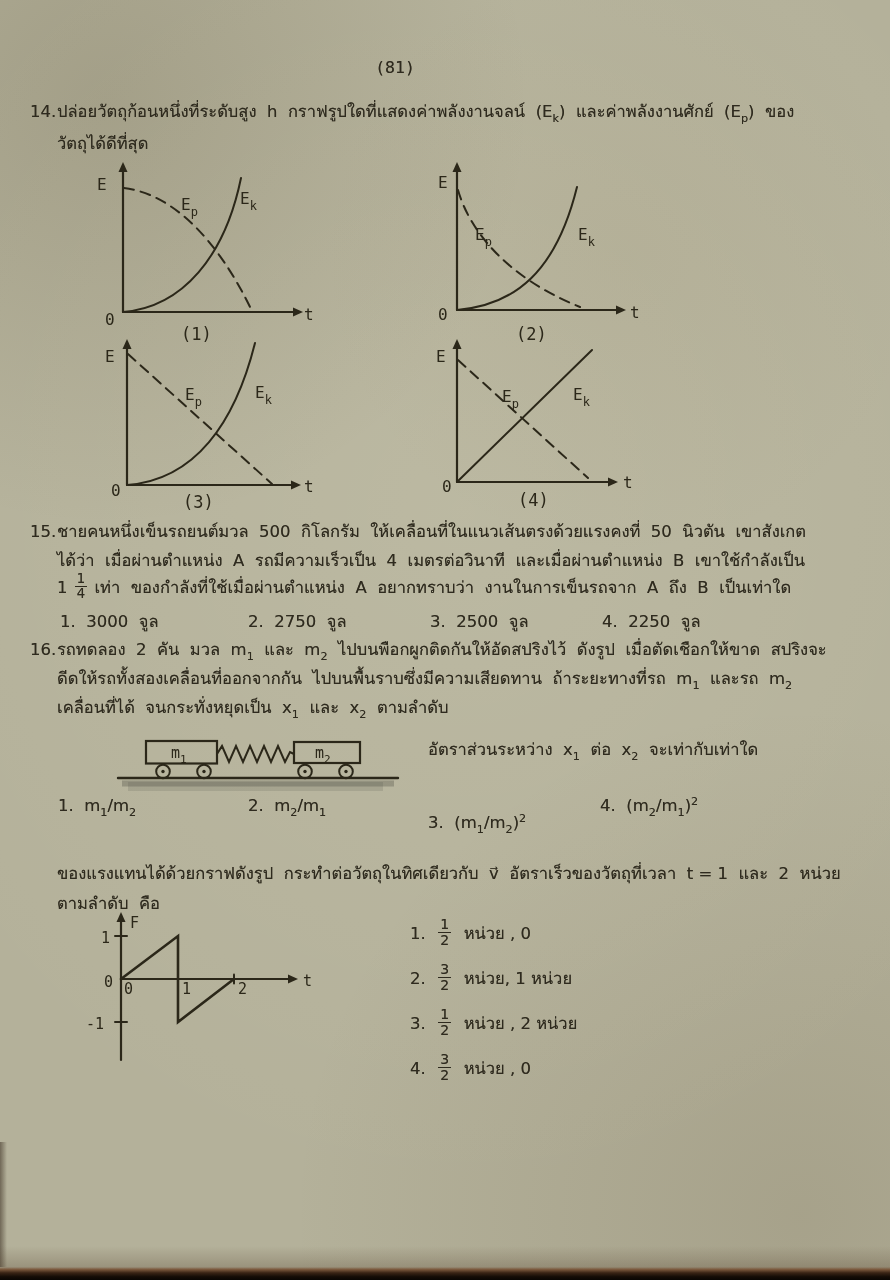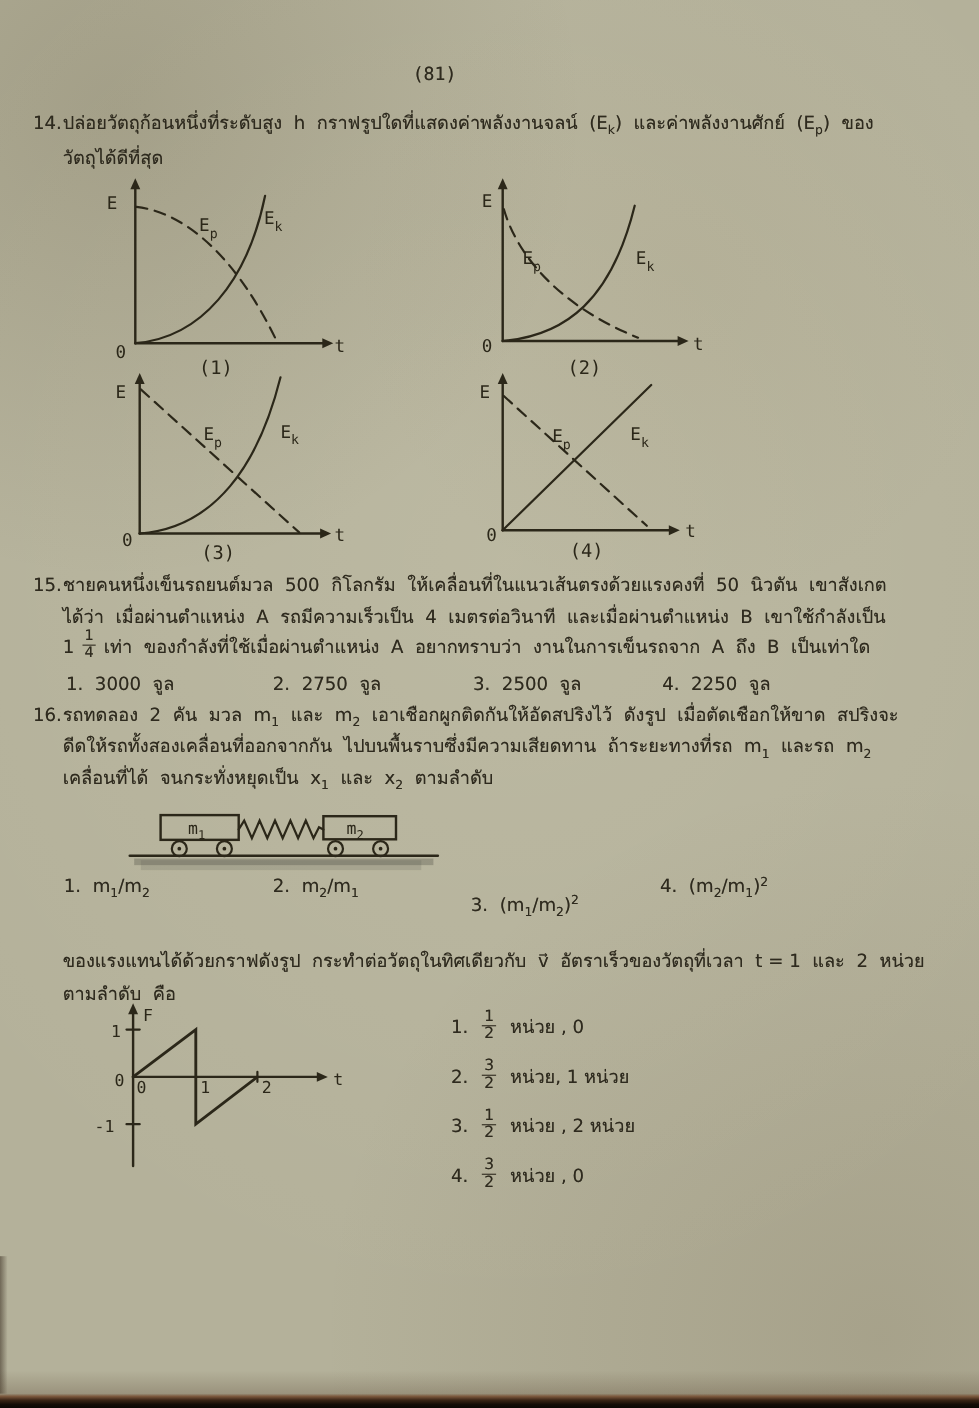--- a/index.html
+++ b/index.html
@@ -112,21 +112,21 @@
   <div class="line" style="top:520px;left:30px;"><span class="qnum">15.</span><span><span>ชายคนหนึ่งเข็นรถยนต์มวล  500  กิโลกรัม  ให้เคลื่อนที่ในแนวเส้นตรงด้วยแรงคงที่  50  นิวตัน  เขาสังเกต</span></span></div>
   <div class="line" style="top:549px;left:57px;"><span>ได้ว่า  เมื่อผ่านตำแหน่ง  A  รถมีความเร็วเป็น  4  เมตรต่อวินาที  และเมื่อผ่านตำแหน่ง  B  เขาใช้กำลังเป็น</span></div>
   <div class="line" style="top:574px;left:57px;"><span>1 </span><span class="frac"><span class="fnum">1</span><span class="fden">4</span></span><span> เท่า  ของกำลังที่ใช้เมื่อผ่านตำแหน่ง  A  อยากทราบว่า  งานในการเข็นรถจาก  A  ถึง  B  เป็นเท่าใด</span></div>
   <div class="row" style="top:610px;">
     <span class="line" style="left:60px;top:0;">1.  3000  จูล</span>
     <span class="line" style="left:248px;top:0;">2.  2750  จูล</span>
     <span class="line" style="left:430px;top:0;">3.  2500  จูล</span>
     <span class="line" style="left:602px;top:0;">4.  2250  จูล</span>
   </div>
 
-  <div class="line" style="top:638px;left:30px;"><span class="qnum">16.</span><span><span>รถทดลอง  2  คัน  มวล  m</span><span class="sub">1</span><span>  และ  m</span><span class="sub">2</span><span>  เอาเชือกผูกติดกันให้อัดสปริงไว้  ดังรูป  เมื่อตัดเชือกให้ขาด  สปริงจะ</span></span></div>
+  <div class="line" style="top:638px;left:30px;"><span class="qnum">16.</span><span><span>รถทดลอง  2  คัน  มวล  m</span><span class="sub">1</span><span>  และ  m</span><span class="sub">2</span><span>  ไปบนพือกผูกติดกันให้อัดสปริงไว้  ดังรูป  เมื่อตัดเชือกให้ขาด  สปริงจะ</span></span></div>
   <div class="line" style="top:667px;left:57px;text-align:center;"><span>ดีดให้รถทั้งสองเคลื่อนที่ออกจากกัน  ไปบนพื้นราบซึ่งมีความเสียดทาน  ถ้าระยะทางที่รถ  m</span><span class="sub">1</span><span>  และรถ  m</span><span class="sub">2</span></div>
   <div class="line" style="top:696px;left:57px;"><span>เคลื่อนที่ได้  จนกระทั่งหยุดเป็น  x</span><span class="sub">1</span><span>  และ  x</span><span class="sub">2</span><span>  ตามลำดับ</span></div>
 
   <svg style="left:108px;top:726px;" width="300" height="80">
     <rect x="14" y="54.5" width="272" height="6" fill="rgba(70,70,60,0.30)"></rect>
     <rect x="20" y="56" width="255" height="9" fill="rgba(70,70,60,0.15)"></rect>
     <path class="stroke" style="stroke-width:2.4" d="M10,52 L290,52"></path>
     <rect x="38" y="15" width="71" height="22.5" class="stroke" style="stroke-width:2.2"></rect>
     <circle cx="55" cy="45.5" r="6.8" class="stroke" style="stroke-width:2"></circle>
     <circle cx="96" cy="45.5" r="6.8" class="stroke" style="stroke-width:2"></circle>
@@ -135,20 +135,21 @@
     <path class="stroke" d="M109,28 l5,-8 l7,16 l7,-16 l7,16 l7,-16 l7,16 l7,-16 l7,16 l7,-16 l7,16 l5,-10 l4,2"></path>
     <rect x="186" y="16" width="66" height="21" class="stroke" style="stroke-width:2.2"></rect>
     <circle cx="197" cy="45.5" r="6.8" class="stroke" style="stroke-width:2"></circle>
     <circle cx="238" cy="45.5" r="6.8" class="stroke" style="stroke-width:2"></circle>
     <circle cx="197" cy="45.5" r="1.7" class="arrow"></circle>
     <circle cx="238" cy="45.5" r="1.7" class="arrow"></circle>
     <text x="63" y="32" font-size="15"><tspan>m</tspan><tspan dy="5" font-size="11">1</tspan></text>
     <text x="207" y="32" font-size="15"><tspan>m</tspan><tspan dy="5" font-size="11">2</tspan></text>
   </svg>
 
+  <div class="line" style="top:738px;left:428px;"><span>อัตราส่วนระหว่าง  x</span><span class="sub">1</span><span>  ต่อ  x</span><span class="sub">2</span><span>  จะเท่ากับเท่าใด</span></div>
 
   <div class="row" style="top:794px;padding-left:24px;">
     <span class="line" style="left:58px;top:0;"><span>1.  m</span><span class="sub">1</span><span>/m</span><span class="sub">2</span></span>
     <span class="line" style="left:248px;top:0;"><span>2.  m</span><span class="sub">2</span><span>/m</span><span class="sub">1</span></span>
     <span class="line" style="left:428px;top:0;margin-top:17px;"><span>3.  (m</span><span class="sub">1</span><span>/m</span><span class="sub">2</span><span>)</span><span class="sup">2</span></span>
     <span class="line" style="left:600px;top:0;"><span>4.  (m</span><span class="sub">2</span><span>/m</span><span class="sub">1</span><span>)</span><span class="sup">2</span></span>
   </div>
 
   <div class="line" style="top:862px;left:57px;text-align:right;"><span>ของแรงแทนได้ด้วยกราฟดังรูป  กระทำต่อวัตถุในทิศเดียวกับ  v⃗  อัตราเร็วของวัตถุที่เวลา  t = 1  และ  2  หน่วย</span></div>
   <div class="line" style="top:892px;left:57px;"><span>ตามลำดับ  คือ</span></div>

